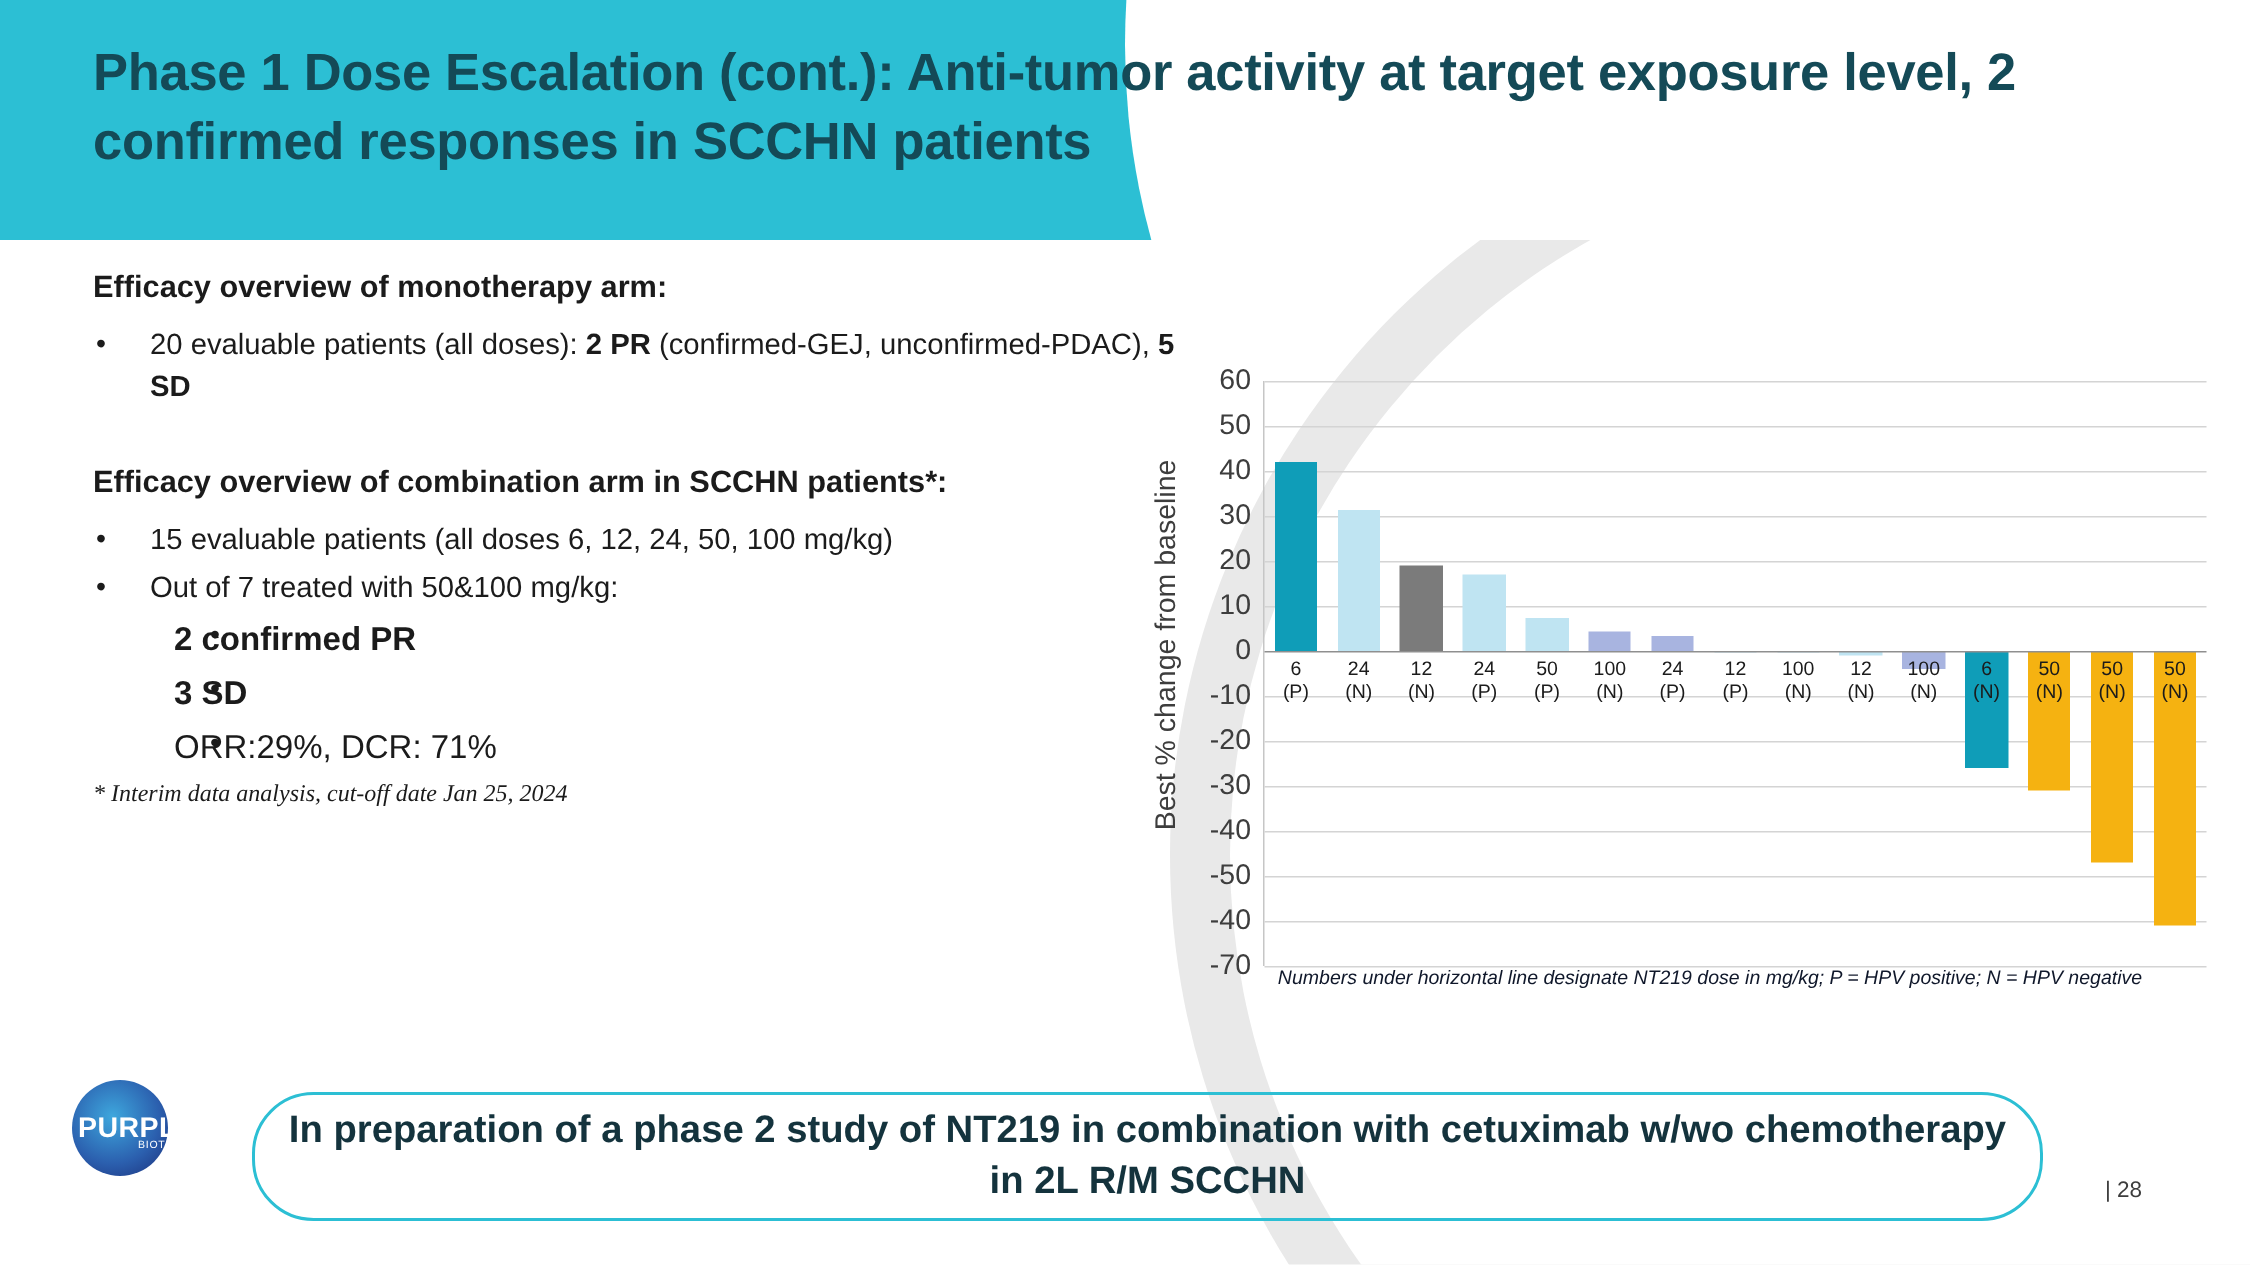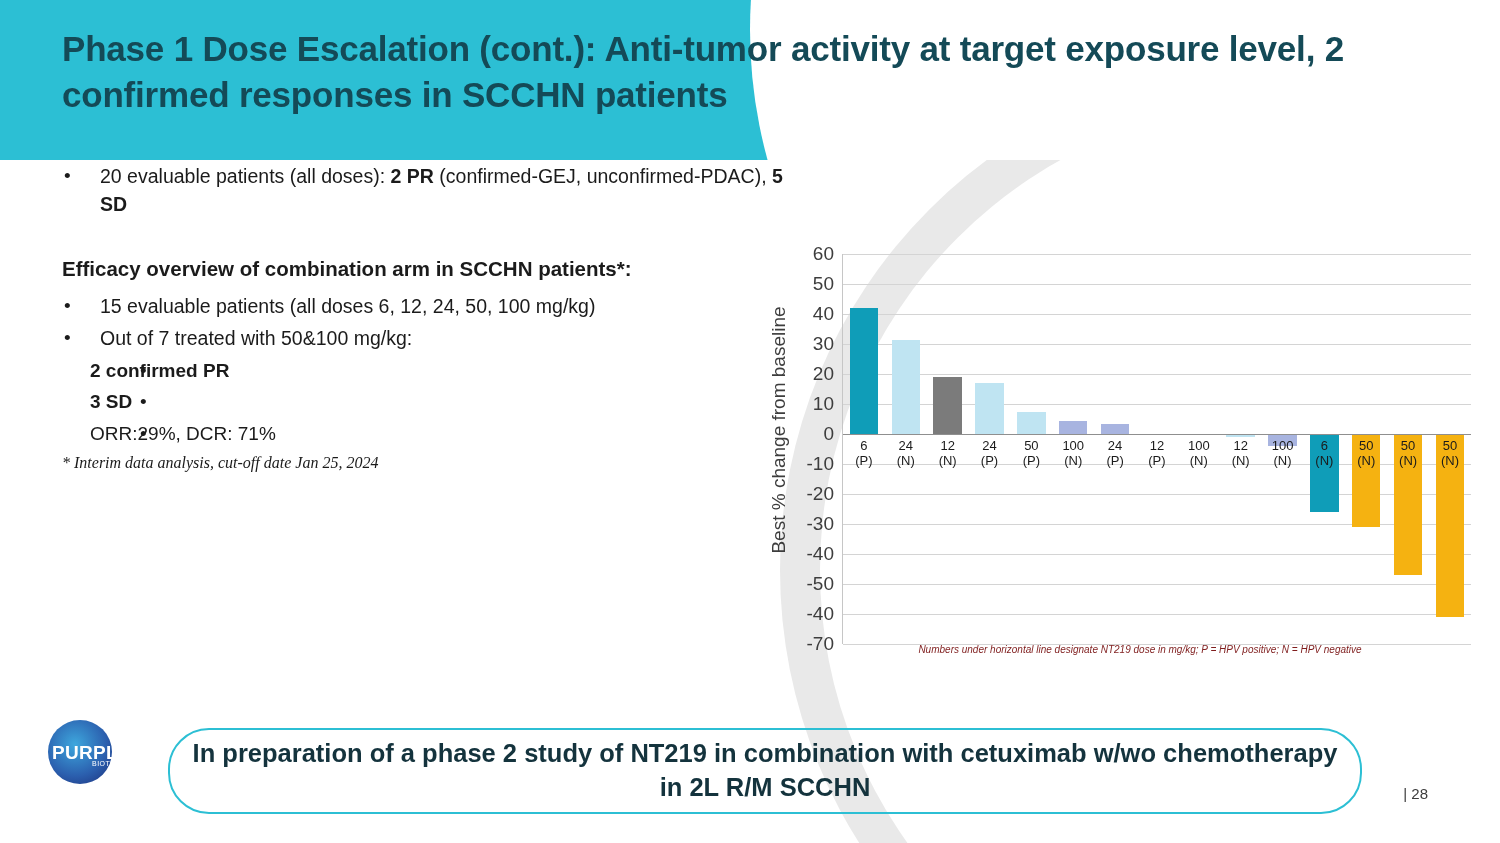--- a/index.html
+++ b/index.html
@@ -94,22 +94,22 @@
   }
   ul.bullets li:before {
     content: "•";
     position: absolute;
     left: 64px;
     top: 0;
     font-size: 19px;
     color: #1b1b1b;
   }
   ul.bullets li.sub {
-    padding-left: 90px;
-    font-size: 19px;
+    padding-left: 116px;
+    font-size: 22px;
   }
   ul.bullets li.sub:before {
     left: 140px;
   }
   .b { font-weight: bold; }
   .spacer { height: 14px; }
   .footnote {
     font-size: 16px;
     font-style: italic;
     color: #1b1b1b;
@@ -212,23 +212,23 @@
     font-size: 13px;
     color: #1b1b1b;
     line-height: 1.15;
     z-index: 6;
   }
   .chart-note {
     position: absolute;
     left: 30px;
     top: 404px;
     width: 680px;
-    font-size: 10px;
+    font-size: 13px;
     font-style: italic;
-    color: #7f1d1d;
+    color: #0f172a;
     text-align: center;
   }
   
   .callout {
     position: absolute;
     left: 168px;
     top: 728px;
     width: 1190px;
     height: 82px;
     border: 2px solid #2cbfd4;
@@ -292,20 +292,21 @@
 
 <div class="grey-arc"></div>
 <div class="grey-arc-inner"></div>
 
 <div class="header-band">
   <div class="header-curve"></div>
 </div>
 <div class="header-title">Phase 1 Dose Escalation (cont.): Anti-tumor activity at target exposure level, 2 confirmed responses in SCCHN patients</div>
 
 <div class="content">
+  <div class="sec-head">Efficacy overview of monotherapy arm:</div>
   <ul class="bullets">
     <li id="mono-b0"><span>20 evaluable patients (all doses):  </span><span class="b">2 PR</span><span> (confirmed-GEJ, unconfirmed-PDAC), </span><span class="b">5 SD</span></li>
   </ul>
   <div class="spacer"></div>
   <div class="sec-head two-line">Efficacy overview of combination arm in SCCHN patients*:</div>
   <ul class="bullets">
     <li id="combo-b0"><span>15 evaluable patients (all doses 6, 12, 24, 50, 100 mg/kg)</span></li>
     <li id="combo-b2"><span>Out of 7 treated with 50&amp;100 mg/kg:</span></li>
     <li class="sub" id="combo-b3"><span class="b">2 confirmed PR</span></li>
     <li class="sub" id="combo-b4"><span class="b">3 SD</span></li>

